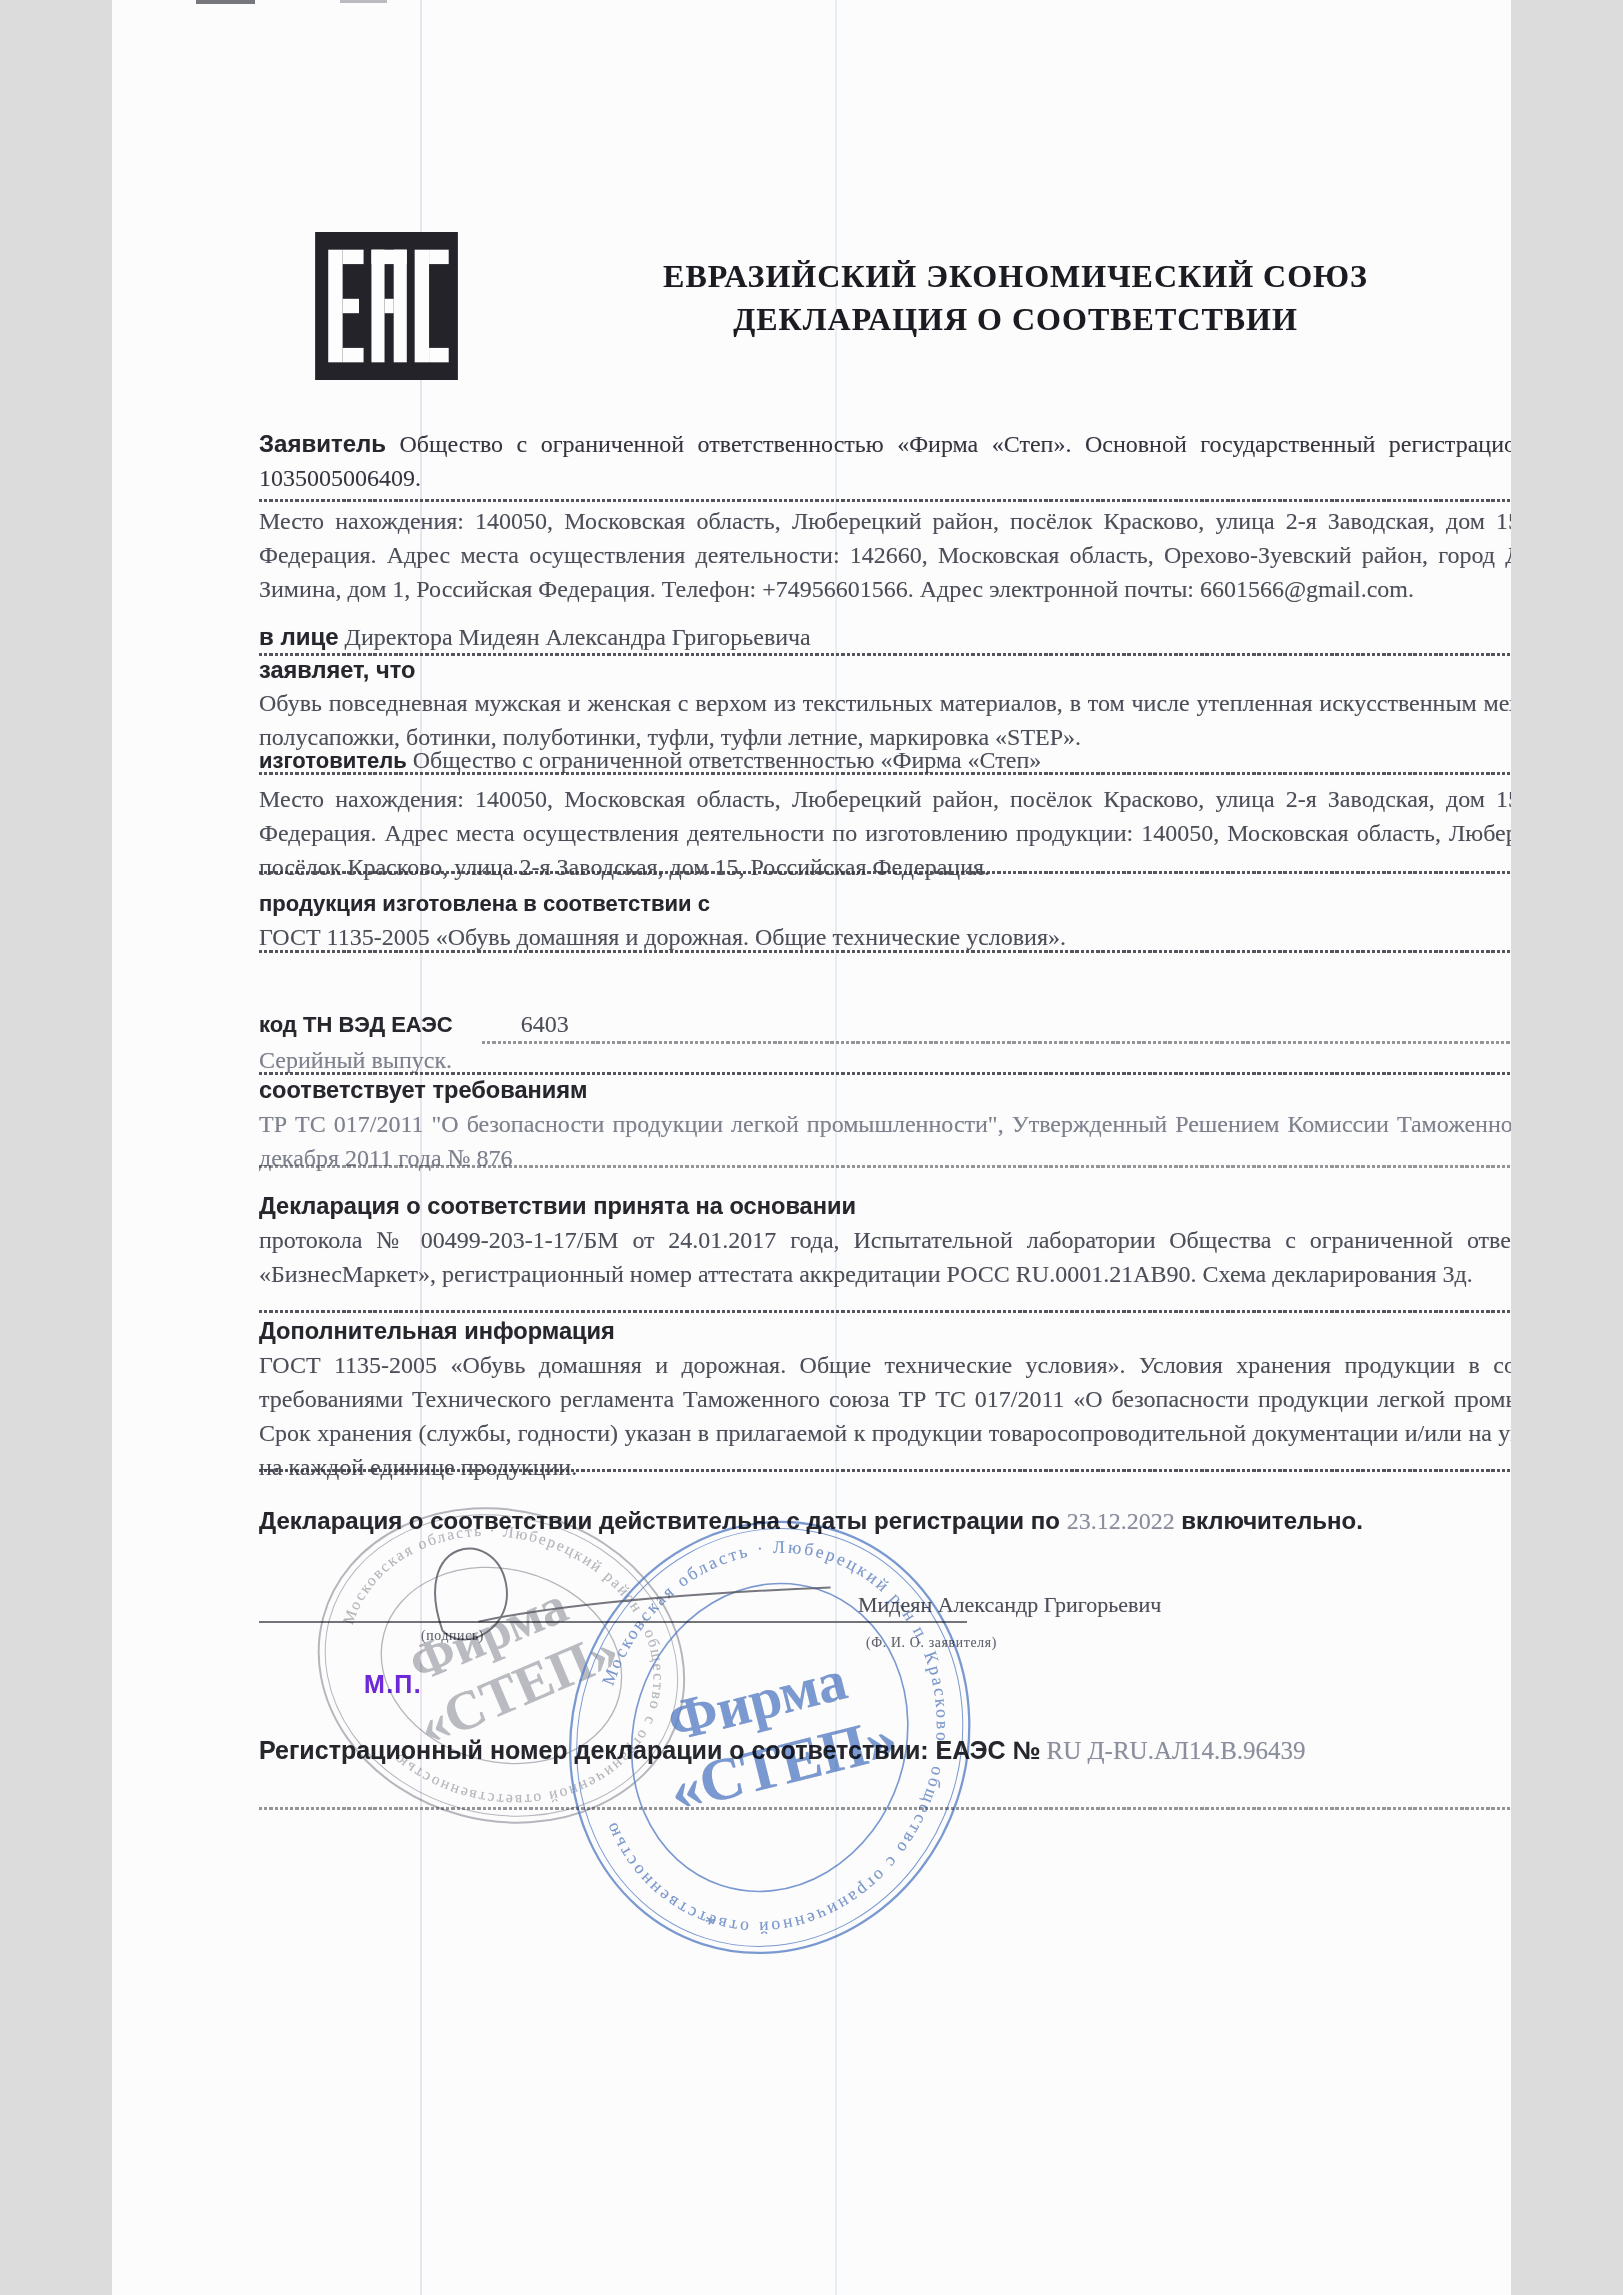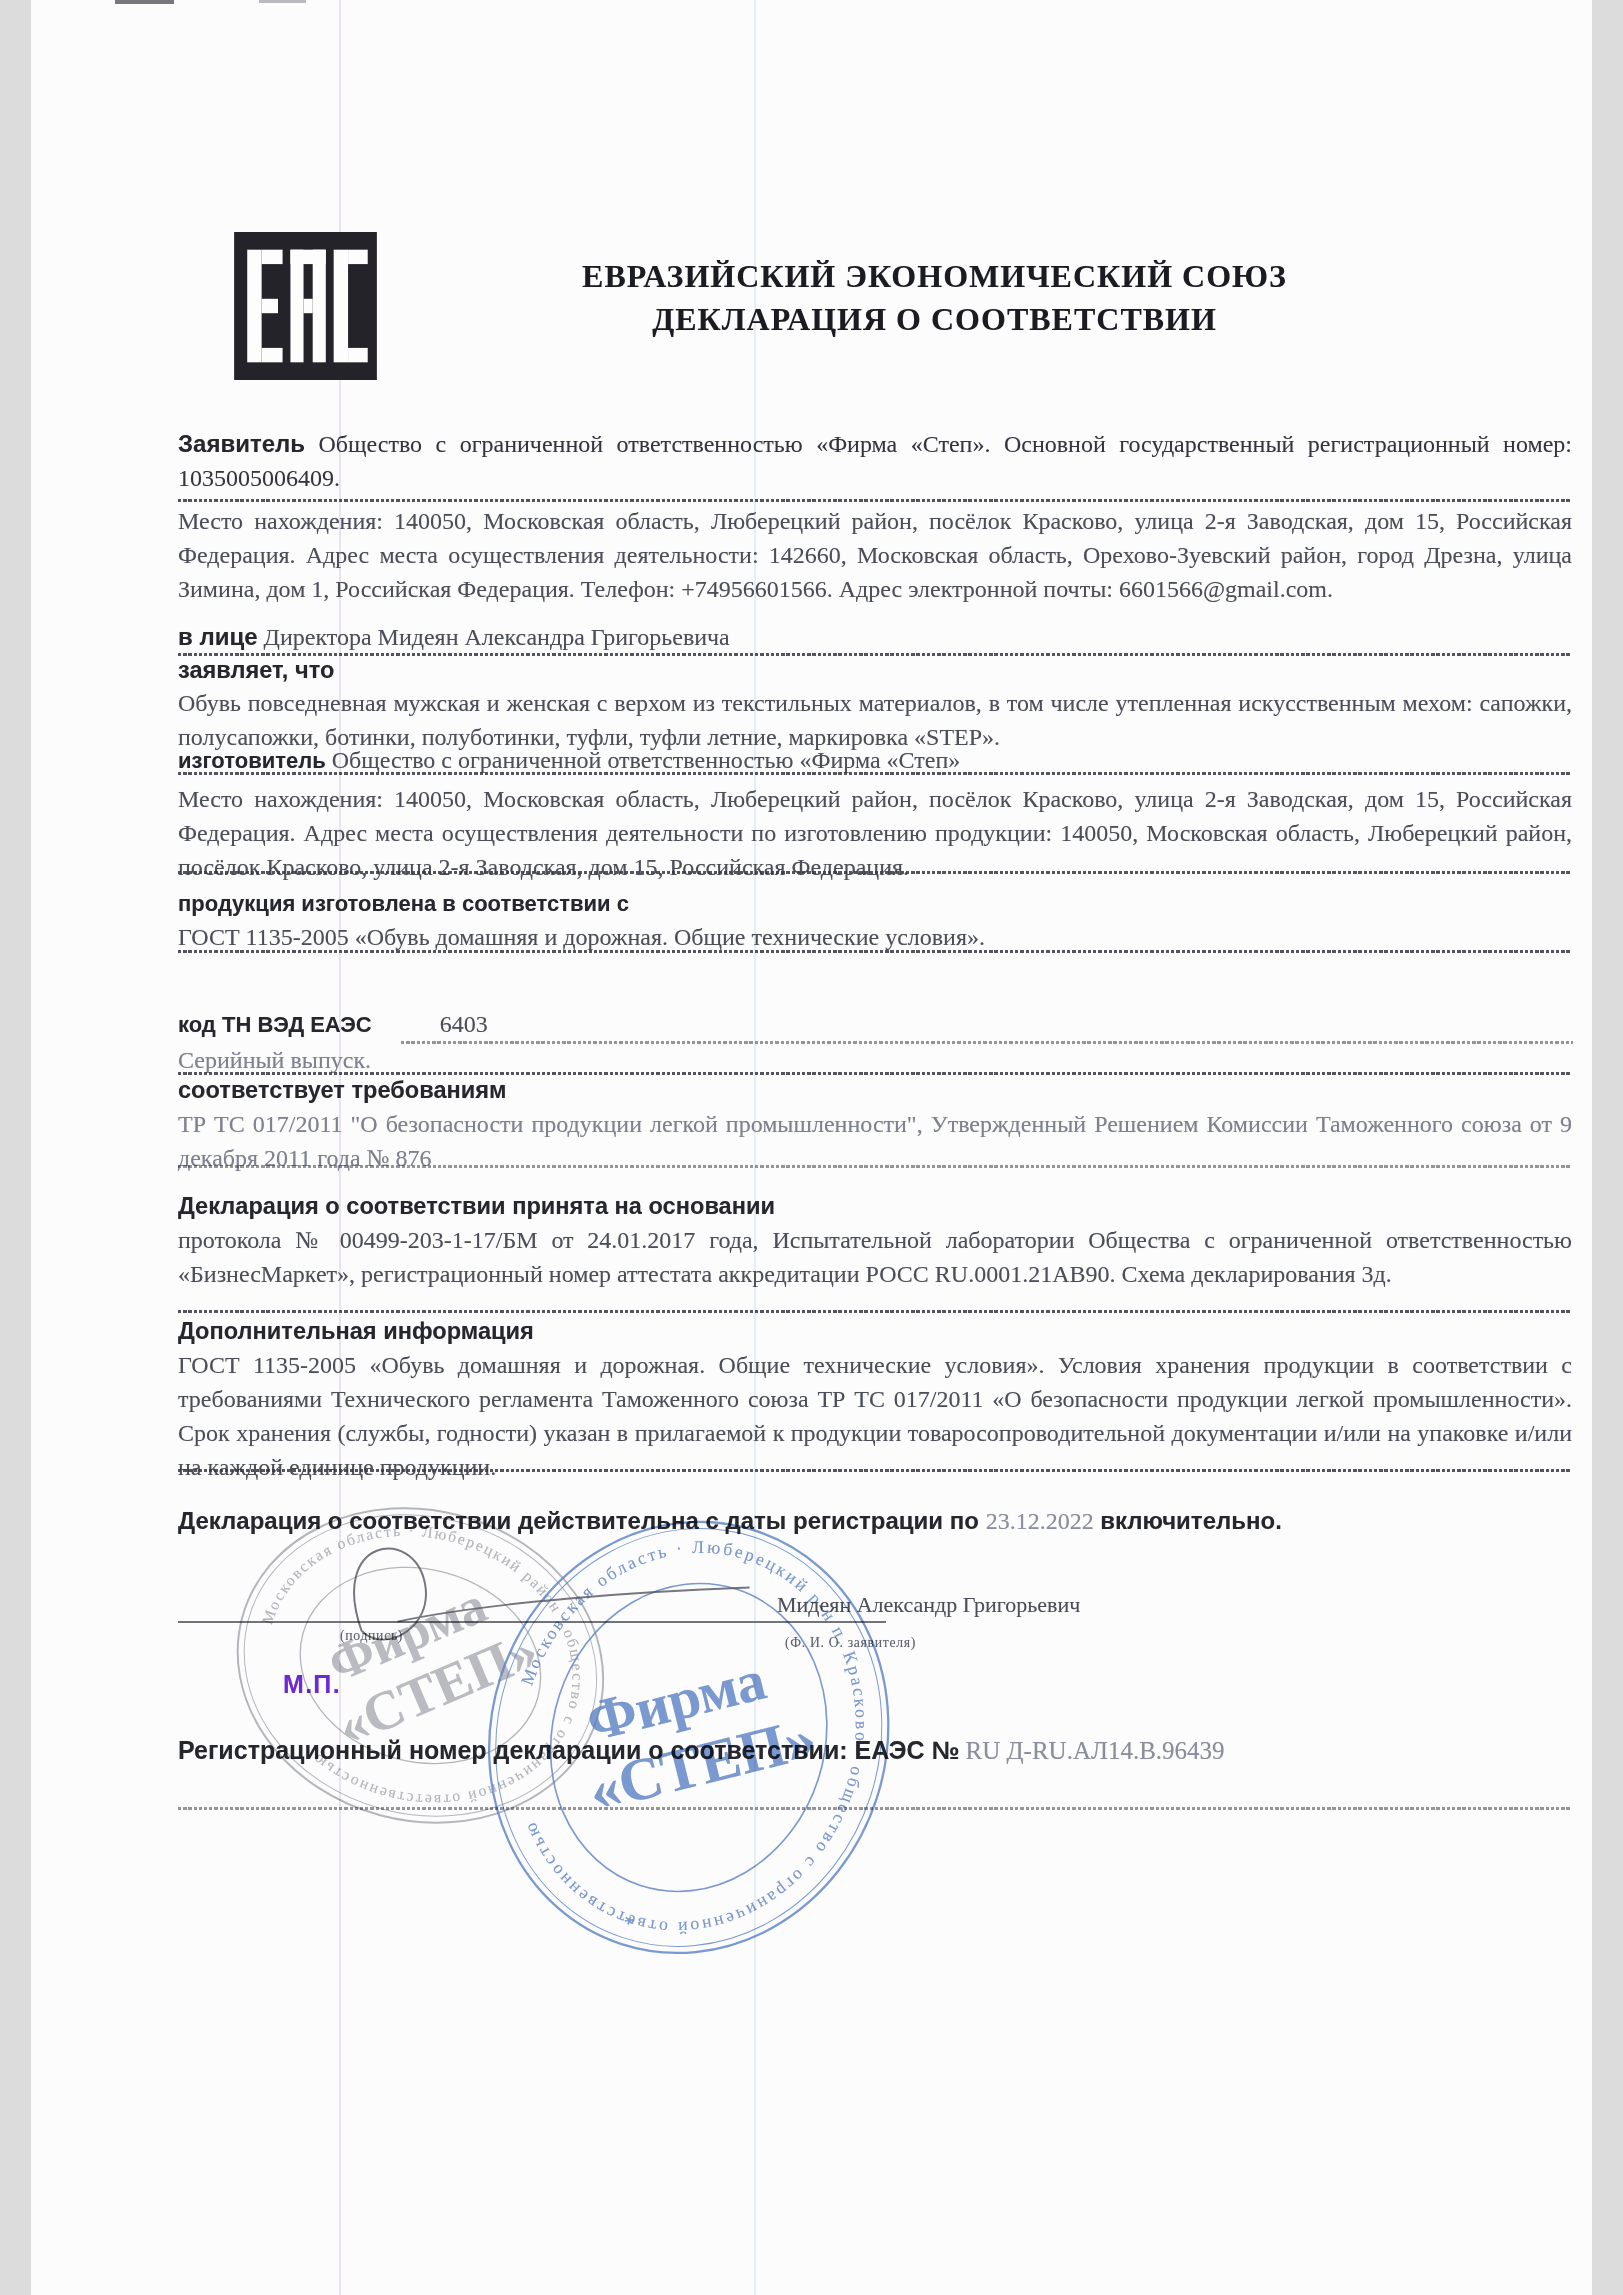--- a/index.html
+++ b/index.html
@@ -1,17 +1,17 @@
 <!DOCTYPE html>
 <html style="font-size:10.5px"><head>
 <meta charset="utf-8">
 <style>
   html,body{margin:0;padding:0;background:#dcdcdc;}
   .page{
-    position:relative;width:1561px;height:2295px;margin:0 auto;
+    position:relative;width:1399px;height:2295px;margin:0 auto;
     background:#fcfcfd;overflow:hidden;
     font-family:"Liberation Serif",serif;color:#34353e;
     text-shadow:0 0 0.7px rgba(52,53,62,.28);
   }
   .abs{position:absolute;}
   
   .streak{top:0;height:2295px;}
   .streak.s1{left:308px;width:2px;background:rgba(186,160,205,.28);}
   .streak.s2{left:723px;width:2px;background:rgba(160,185,215,.22);}
   .topmark1{left:84px;top:0;width:59px;height:3.9px;background:#3f4047;opacity:.7;}

